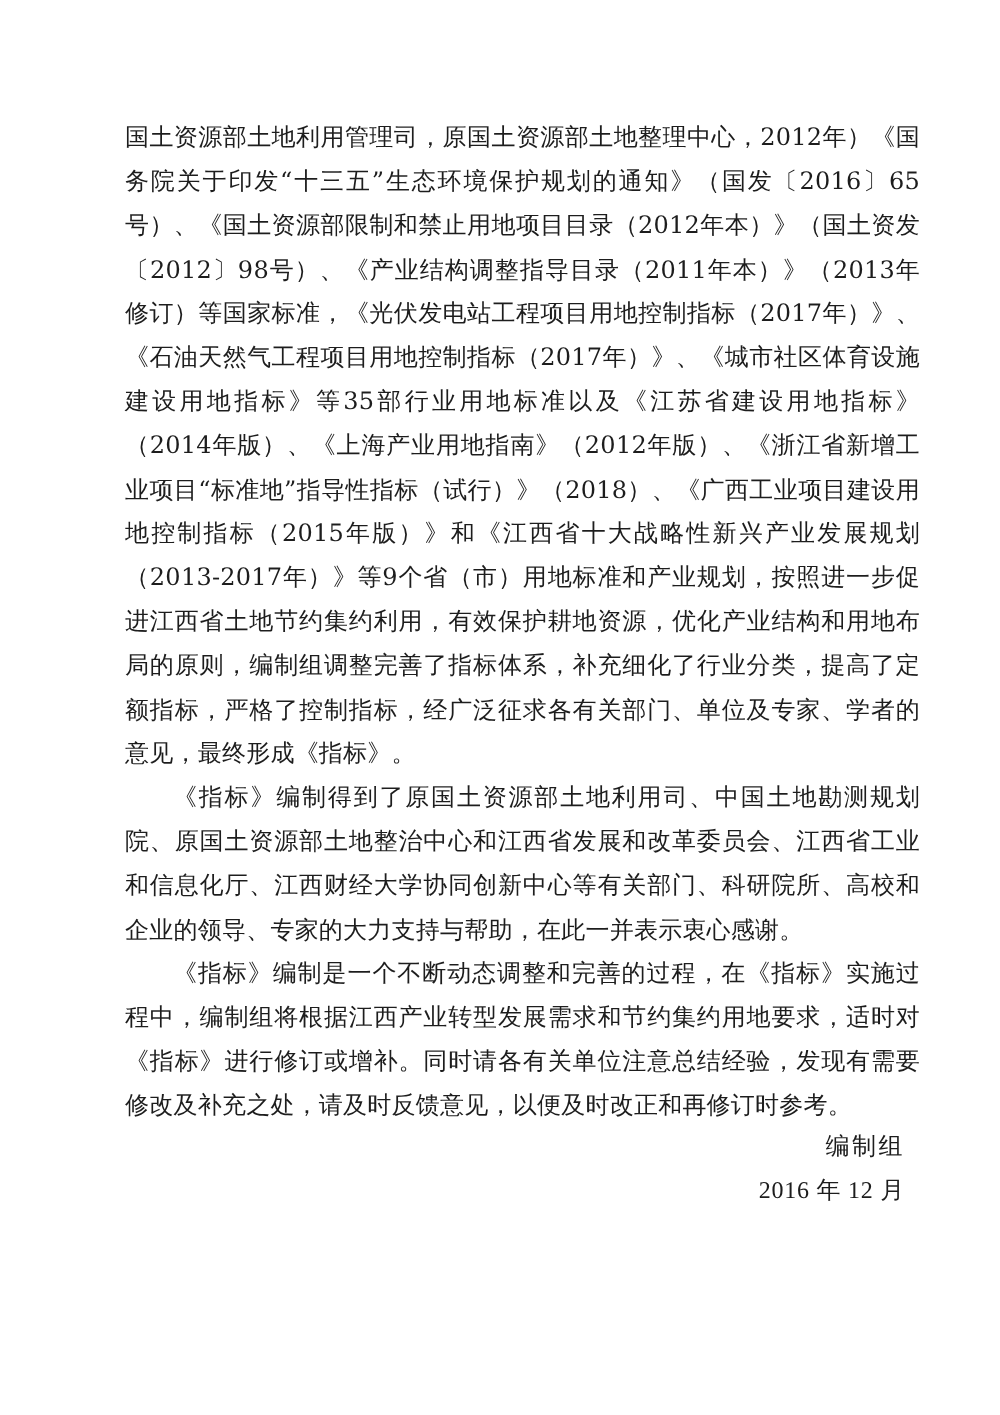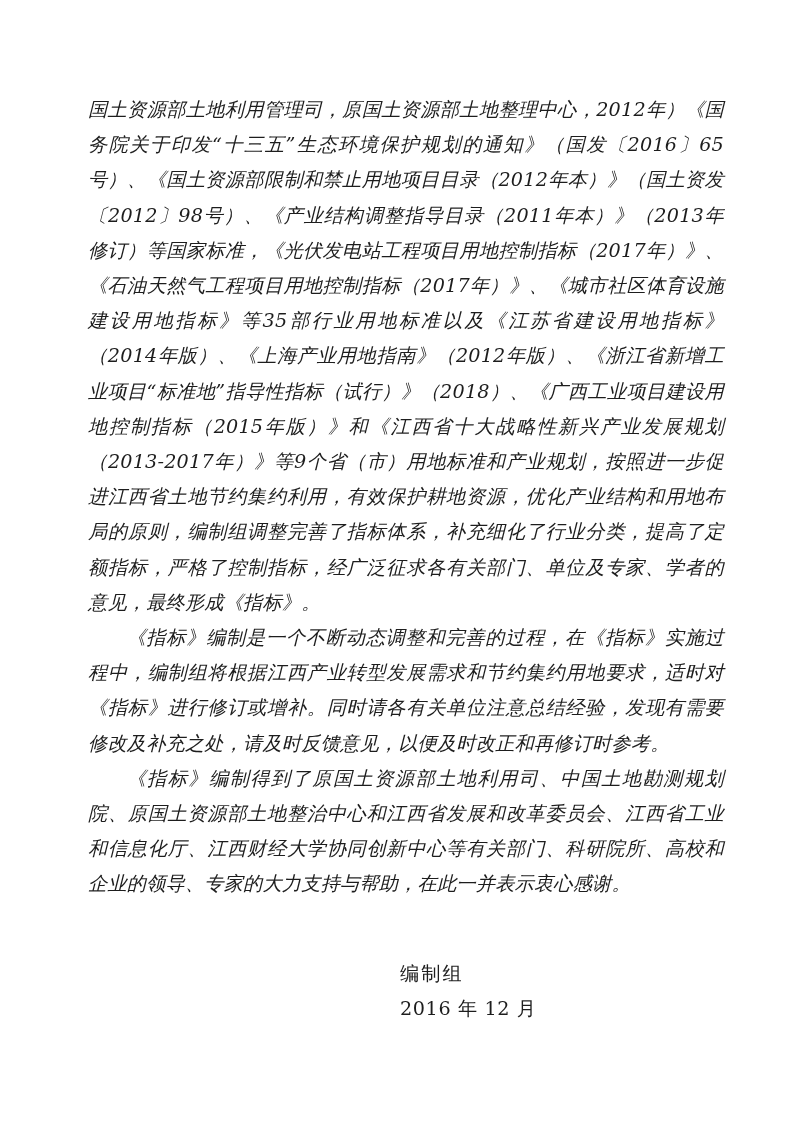--- a/index.html
+++ b/index.html
@@ -21,24 +21,23 @@
     position: absolute;
     left: 0;
     top: 0;
     width: 800px;
     height: 1132px;
     background: #ffffff;
   }
 
   .text-column {
     position: absolute;
-    left: 88px;
+    left: 100px;
     top: 92px;
     width: 636px;
-    font-style: italic;
   }
 
   .para {
     margin: 0;
     padding: 0;
     font-size: 19.2px;
     line-height: 35.2px;
     text-align: justify;
     text-justify: inter-character;
     text-align-last: left;
@@ -50,23 +49,24 @@
     text-indent: 2em;
   }
 
   .para + .para {
     margin-top: 0;
   }
 
   .signature-block {
     position: absolute;
     left: 400px;
-    top: 956px;
+    top: 900px;
     width: 324px;
-    text-align: left;
+    text-align: right;
+    font-family: Liberation Serif, serif;
   }
 
   .sig-line {
     font-size: 19.2px;
     line-height: 35.2px;
     letter-spacing: 2px;
     color: #1d1d1d;
     white-space: pre;
   }
 
@@ -76,23 +76,23 @@
 </style>
 </head>
 <body>
 
 <div class="page">
 
   <div class="text-column">
 
     <p class="para">国土资源部土地利用管理司，原国土资源部土地整理中心，2012年）《国务院关于印发“十三五”生态环境保护规划的通知》（国发〔2016〕65号）、《国土资源部限制和禁止用地项目目录（2012年本）》（国土资发〔2012〕98号）、《产业结构调整指导目录（2011年本）》（2013年修订）等国家标准，《光伏发电站工程项目用地控制指标（2017年）》、《石油天然气工程项目用地控制指标（2017年）》、《城市社区体育设施建设用地指标》等35部行业用地标准以及《江苏省建设用地指标》（2014年版）、《上海产业用地指南》（2012年版）、《浙江省新增工业项目“标准地”指导性指标（试行）》（2018）、《广西工业项目建设用地控制指标（2015年版）》和《江西省十大战略性新兴产业发展规划（2013-2017年）》等9个省（市）用地标准和产业规划，按照进一步促进江西省土地节约集约利用，有效保护耕地资源，优化产业结构和用地布局的原则，编制组调整完善了指标体系，补充细化了行业分类，提高了定额指标，严格了控制指标，经广泛征求各有关部门、单位及专家、学者的意见，最终形成《指标》。</p>
 
+    <p class="para indent">《指标》编制得到了原国土资源部土地利用司、中国土地勘测规划院、原国土资源部土地整治中心和江西省发展和改革委员会、江西省工业和信息化厅、江西财经大学协同创新中心等有关部门、科研院所、高校和企业的领导、专家的大力支持与帮助，在此一并表示衷心感谢。</p>
+
     <p class="para indent">《指标》编制是一个不断动态调整和完善的过程，在《指标》实施过程中，编制组将根据江西产业转型发展需求和节约集约用地要求，适时对《指标》进行修订或增补。同时请各有关单位注意总结经验，发现有需要修改及补充之处，请及时反馈意见，以便及时改正和再修订时参考。</p>
-
-    <p class="para indent">《指标》编制得到了原国土资源部土地利用司、中国土地勘测规划院、原国土资源部土地整治中心和江西省发展和改革委员会、江西省工业和信息化厅、江西财经大学协同创新中心等有关部门、科研院所、高校和企业的领导、专家的大力支持与帮助，在此一并表示衷心感谢。</p>
 
   </div>
 
   <div class="signature-block">
     <div class="sig-line">编制组</div>
     <div class="sig-line date">2016 年 12 月</div>
   </div>
 
 </div>
 

